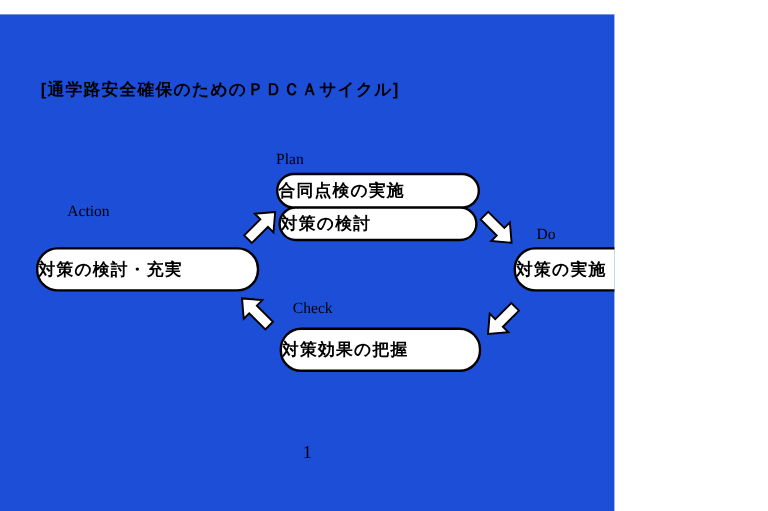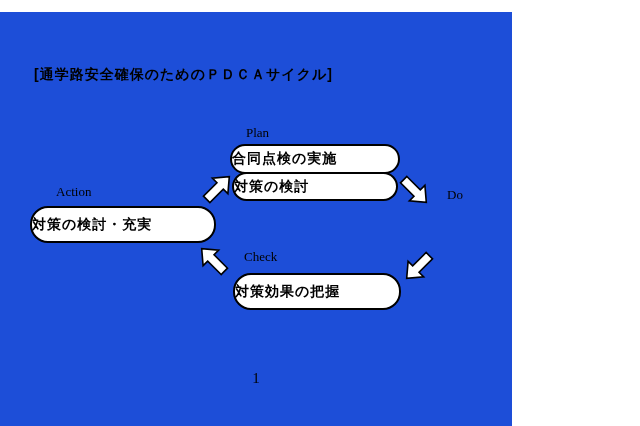--- a/index.html
+++ b/index.html
@@ -66,36 +66,39 @@
     color: #000000;
   }
 </style>
 </head>
 <body>
 
 <div class="page">
 
   <div class="doc-title">[通学路安全確保のためのＰＤＣＡサイクル]</div>
 
-  <div class="stage-label" style="left:246px; top:113px;">Plan</div>
-  <div class="stage-label" style="left:56px; top:172px;">Action</div>
+  <div class="stage-label" style="left:230px; top:113px;">Plan</div>
+  <div class="stage-label" style="left:56px; top:156px;">Action</div>
   <div class="stage-label" style="left:447px; top:175px;">Do</div>
   <div class="stage-label" style="left:244px; top:237px;">Check</div>
 
   <div class="node-box pill-sm" style="left:230px; top:132px; width:170px; height:30px;">
     <span>合同点検の実施</span>
   </div>
   <div class="node-box pill-sm" style="left:232px; top:160px; width:166px; height:29px;font-family:Liberation Serif, serif;">
     <span>対策の検討</span>
   </div>
 
   <div class="node-box pill" style="left:30px; top:194px; width:186px; height:37px;">
     <span>対策の検討・充実</span>
   </div>
 
+  <div class="node-box pill" style="left:428px; top:194px; width:162px; height:37px;">
+    <span>対策の実施</span>
+  </div>
 
   <div class="node-box pill" style="left:233px; top:261px; width:168px; height:37px;">
     <span>対策効果の把握</span>
   </div>
 
   <div class="arrow" style="left:202px; top:164px; transform:rotate(-45deg);">
     <svg viewBox="0 0 32 24" xmlns="http://www.w3.org/2000/svg">
       <polygon points="0,7.5 19,7.5 19,1 32,12 19,23 19,16.5 0,16.5" fill="#ffffff" stroke="#000000" stroke-width="1.6" stroke-linejoin="miter"></polygon>
     </svg>
   </div>

